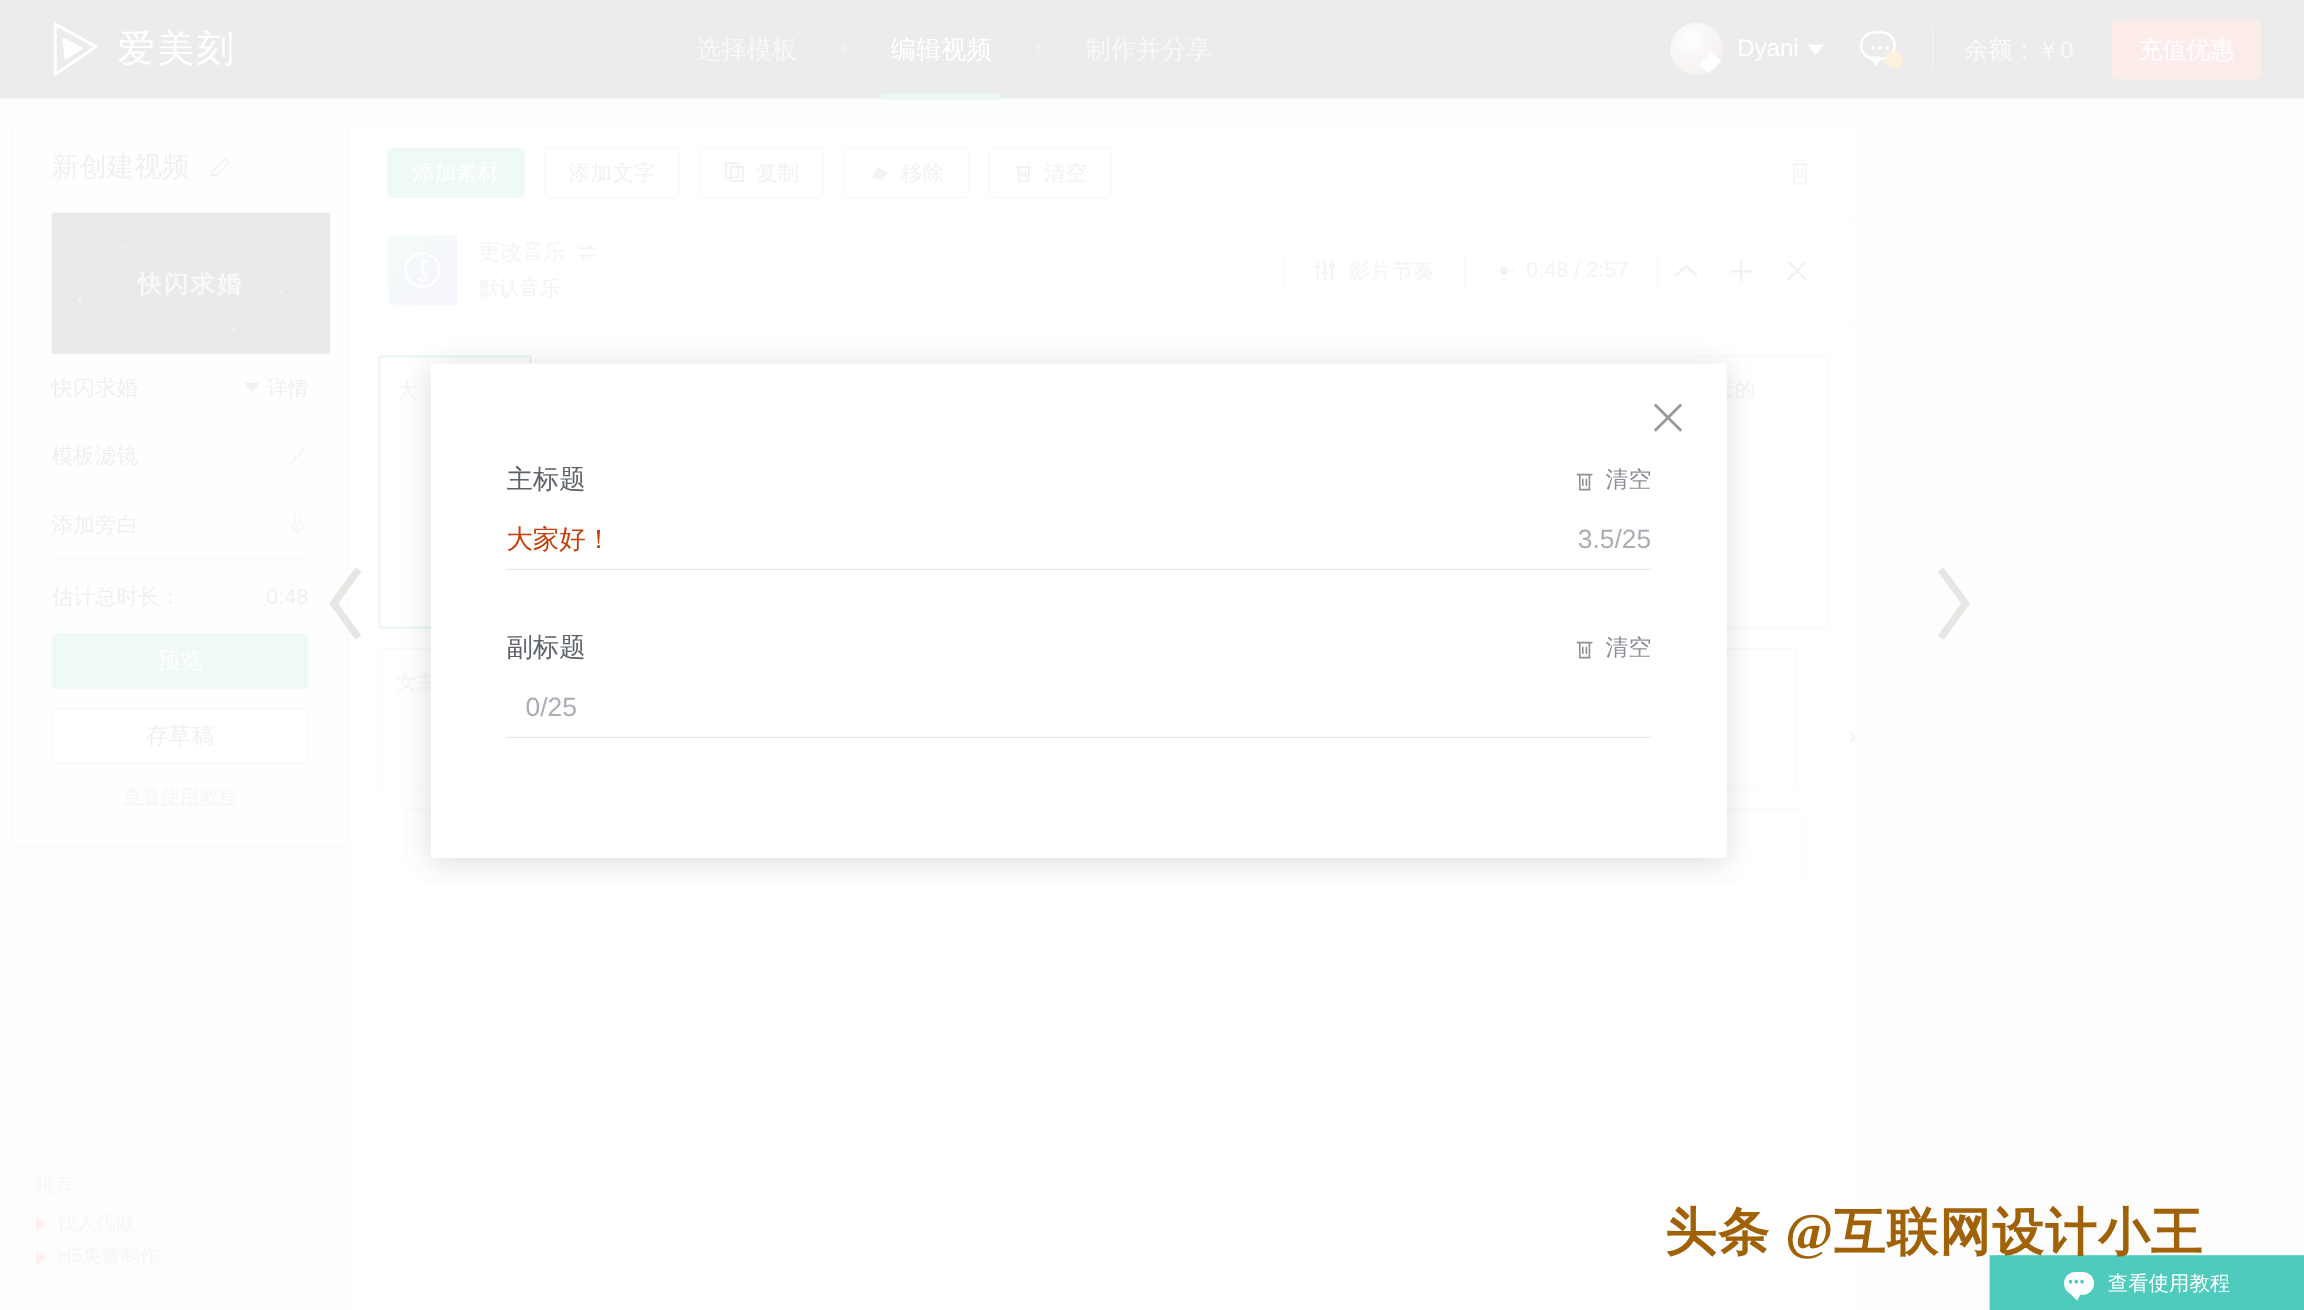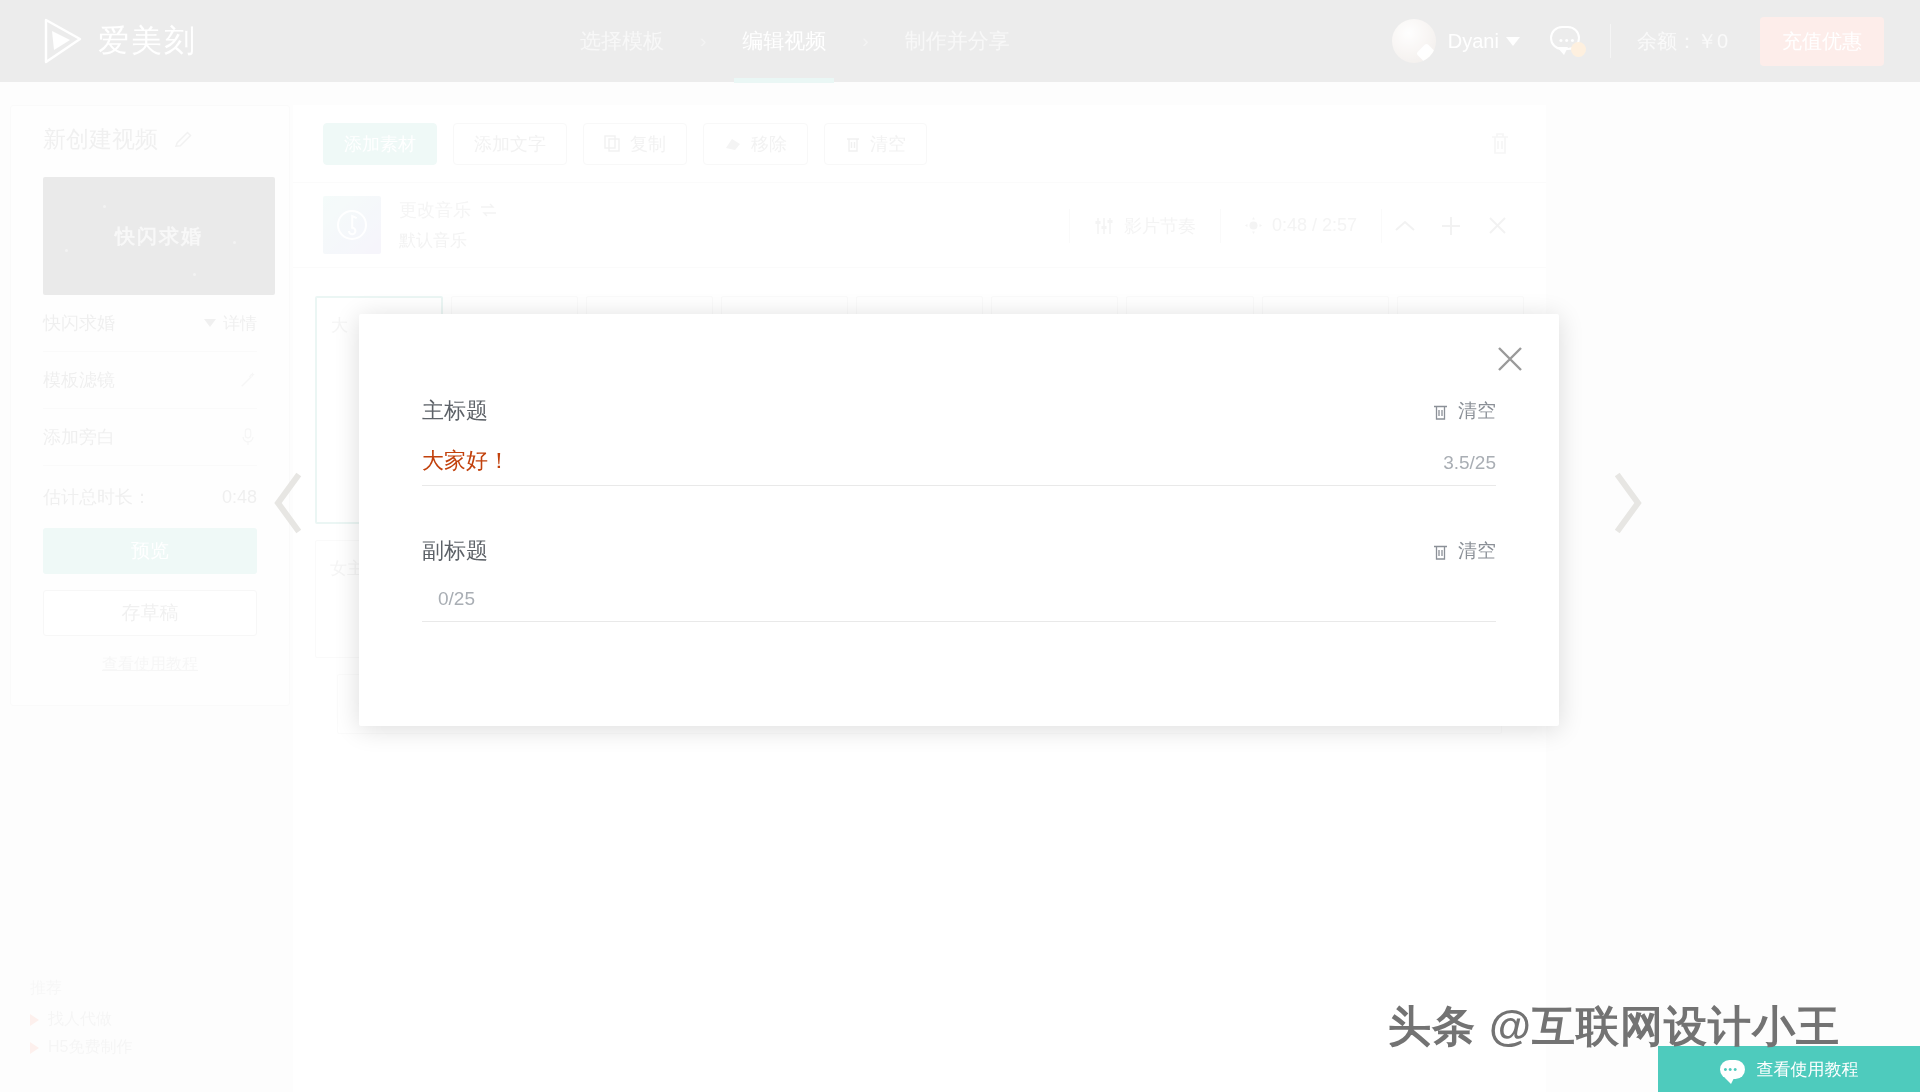--- a/index.html
+++ b/index.html
@@ -156,48 +156,48 @@
     display: flex; align-items: center; justify-content: center;
   }
   .nav-arrow svg { width: 34px; height: 62px; }
   #navPrev { left: 270px; top: 470px; }
   #navNext { left: 1610px; top: 470px; }
   .mini-arrow { position: absolute; left: 1540px; top: 600px; font-size: 22px; color: #e3e3e3; }
 
   
   .overlay { position: absolute; inset: 0; background: rgba(255,255,255,0.58); }
   .modal {
-    position: absolute; left: 359px; top: 314px; width: 1200px; height: 412px;
+    position: absolute; left: 359px; top: 303px; width: 1080px; height: 412px;
     background: #ffffff; box-shadow: 0 3px 26px rgba(0,0,0,0.14); border-radius: 2px;
   }
   .modal-close {
     position: absolute; right: 32px; top: 28px; width: 34px; height: 34px;
     cursor: pointer; display: flex; align-items: center; justify-content: center;
   }
   .modal-body { padding: 82px 63px 0 63px; }
   .field-block { margin-bottom: 50px; }
   .field-head { display: flex; align-items: center; justify-content: space-between; margin-bottom: 22px; }
   .field-label { font-size: 22px; color: #5d6268; }
   .field-clear { display: flex; align-items: center; gap: 9px; font-size: 19px; color: #8b9097; cursor: pointer; }
   .field-row {
     display: flex; align-items: flex-end; justify-content: space-between;
     border-bottom: 1px solid #e9e9e9; padding-bottom: 11px;
   }
   .field-input {
     border: none; outline: none; font-size: 22px; color: #c2410c; background: transparent;
     flex: 1; font-family: "Liberation Sans", sans-serif; padding: 0;
   }
   .field-input::placeholder { color: #c2c6ca; }
-  .field-count { font-size: 19px; color: #a9aeb4; margin-left: 16px; white-space: nowrap; }
+  .field-count { font-size: 22px; color: #a9aeb4; margin-left: 16px; white-space: nowrap; }
 
   
   .watermark {
     position: absolute; left: 1388px; top: 998px; font-size: 43px; font-weight: bold;
-    color: #737373; letter-spacing: 1px; white-space: nowrap; z-index: 40;
-    font-family: Liberation Sans, sans-serif;
+    color: #a16207; letter-spacing: 1px; white-space: nowrap; z-index: 40;
+    font-family: Liberation Serif, serif;
   }
   .service-bar {
     position: absolute; right: 0; bottom: 0; width: 262px; height: 46px;
     background: #4ecbbd; display: flex; align-items: center; justify-content: center;
     gap: 12px; color: #ffffff; font-size: 17px; cursor: pointer; z-index: 30;
   }
   .svc-bubble { width: 25px; height: 19px; border-radius: 10px; background: #fff; position: relative; }
   .svc-bubble::after { content:""; position:absolute; left:5px; bottom:-5px; width:0;height:0;
     border-left:6px solid transparent; border-right:3px solid transparent; border-top:6px solid #fff; }
   .svc-dots { position:absolute; top:4px; left:4px; font-size:11px; line-height:10px; color:#4ecbbd; letter-spacing:1px; }

